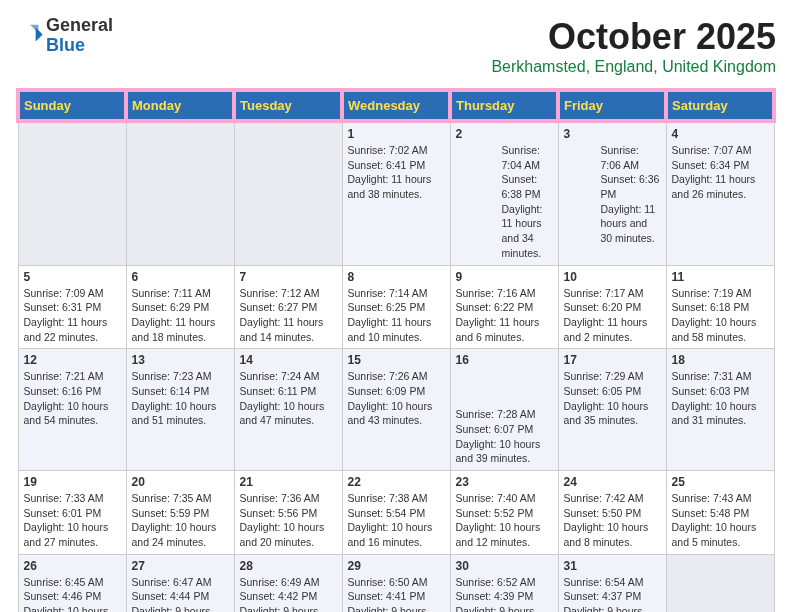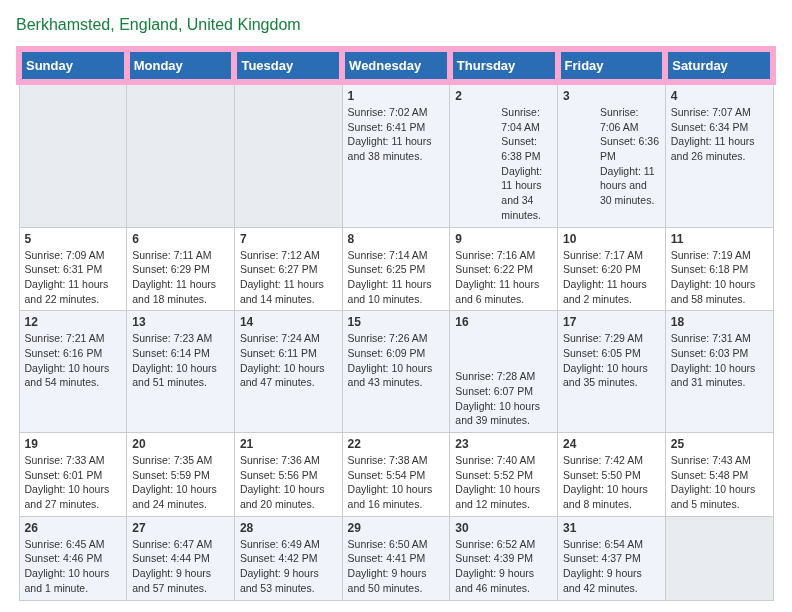--- a/index.html
+++ b/index.html
@@ -44,26 +44,26 @@
       font-size: 16px;
       color: #15803d;
     }
     .calendar {
       width: 100%;
       border-collapse: collapse;
       border: 1px solid #ccc;
     }
     .calendar th {
       background-color: #2a6db5;
-      color: #ffffff;
+      color: #fde047;
       font-size: 13px;
       font-weight: bold;
       padding: 6px 4px;
       text-align: left;
-      border: 6px solid #f9a8d4;
+      border: 4px solid #f9a8d4;
     }
     .calendar td {
       vertical-align: top;
       border: 1px solid #ccc;
       padding: 4px 5px;
       width: 107px;
       min-height: 80px;
       font-size: 10.5px;
       color: #333;
       background: #fff;
@@ -84,21 +84,32 @@
       line-height: 1.4;
     }
     .empty-cell {
       background: #e8ecf0 !important;
     }
   </style>
 </head>
 <body>
 
 <div class="header">
+  <div class="logo">
+    <svg class="logo-icon" viewBox="0 0 40 40">
+      <polygon points="28,8 38,18 28,28" fill="#1a6eb5"></polygon>
+      <polygon points="20,4 32,4 32,16" fill="#1a6eb5" opacity="0.6"></polygon>
+    </svg>
+    <div>
+      <span class="logo-text logo-general">General</span><br>
+      <span class="logo-text logo-blue">Blue</span>
+    </div>
+  </div>
   <div class="title-block">
+    <div class="month-title">October 2025</div>
     <div class="location-title">Berkhamsted, England, United Kingdom</div>
   </div>
 </div>
 
 <table class="calendar">
   <thead>
     <tr>
     <th>Sunday</th>
         <th>Monday</th>
         <th>Tuesday</th>

